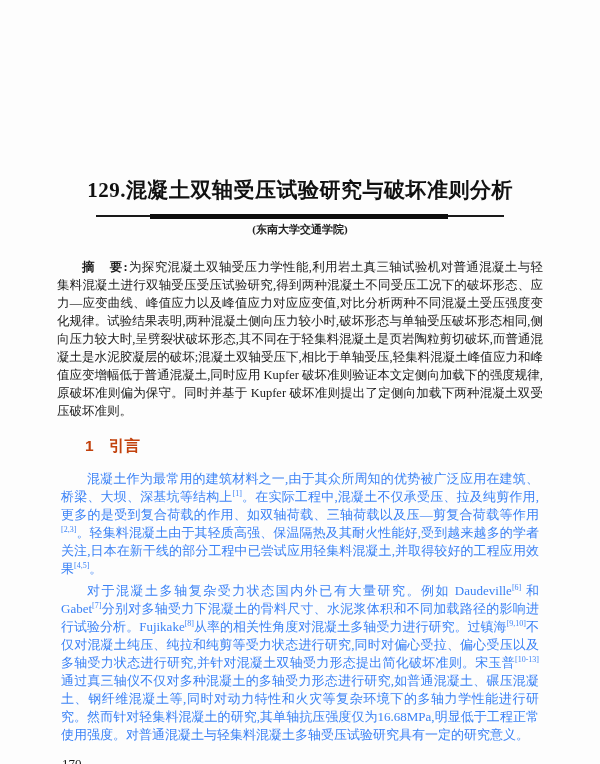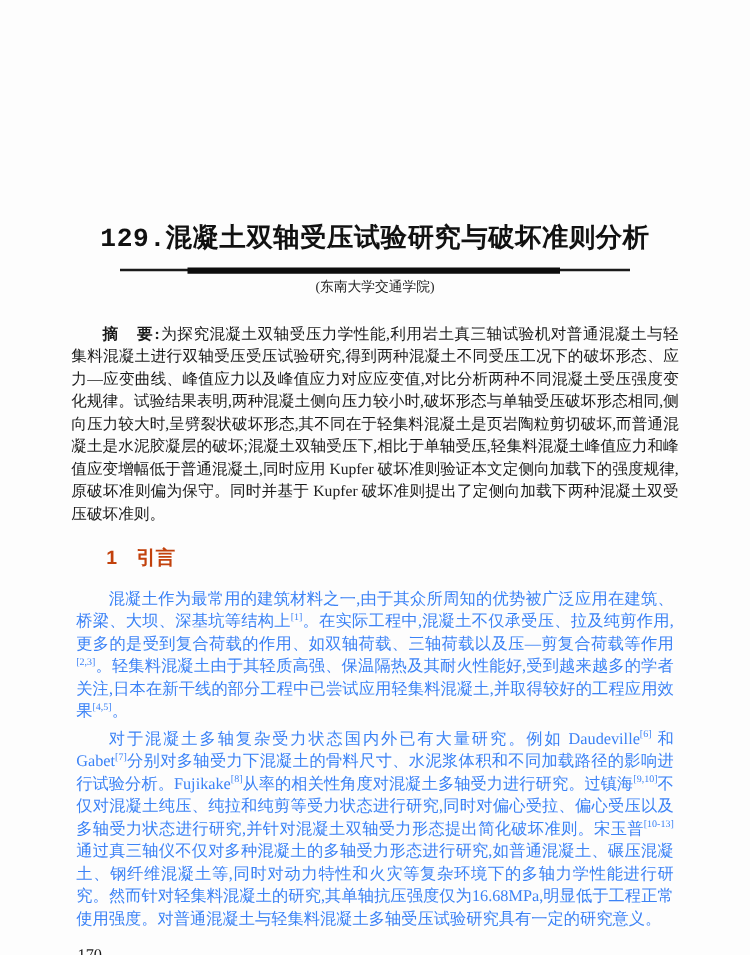--- a/index.html
+++ b/index.html
@@ -12,21 +12,21 @@
     color: #161616;
     overflow: hidden;
     font-family: "Liberation Serif", serif;
   }
   .content {
     padding: 176px 57px 0 57px;
   }
   .paper-title {
     margin: 0;
     text-align: center;
-    font-family: Liberation Mono, monospace;
+    font-family: Liberation Serif, serif;
     font-weight: 700;
     font-size: 21px;
     letter-spacing: 0.5px;
     color: #111;
     white-space: nowrap;
   }
   .title-rule {
     position: relative;
     width: 408px;
     height: 5px;
@@ -53,20 +53,21 @@
     text-align: center;
     font-size: 12.5px;
     letter-spacing: 1px;
     color: #1b1b1b;
   }
   .affiliation {
     margin: 3px 0 0 0;
     text-align: center;
     font-size: 11px;
     color: #222;
+    font-weight: bold;
   }
   .abstract {
     margin: 21px 0 0 0;
     font-size: 12.5px;
     line-height: 18px;
     text-align: justify;
     text-indent: 2em;
     color: #1a1a1a;
   }
   .abstract .lead-label { font-weight: 700; letter-spacing: 1px; }

